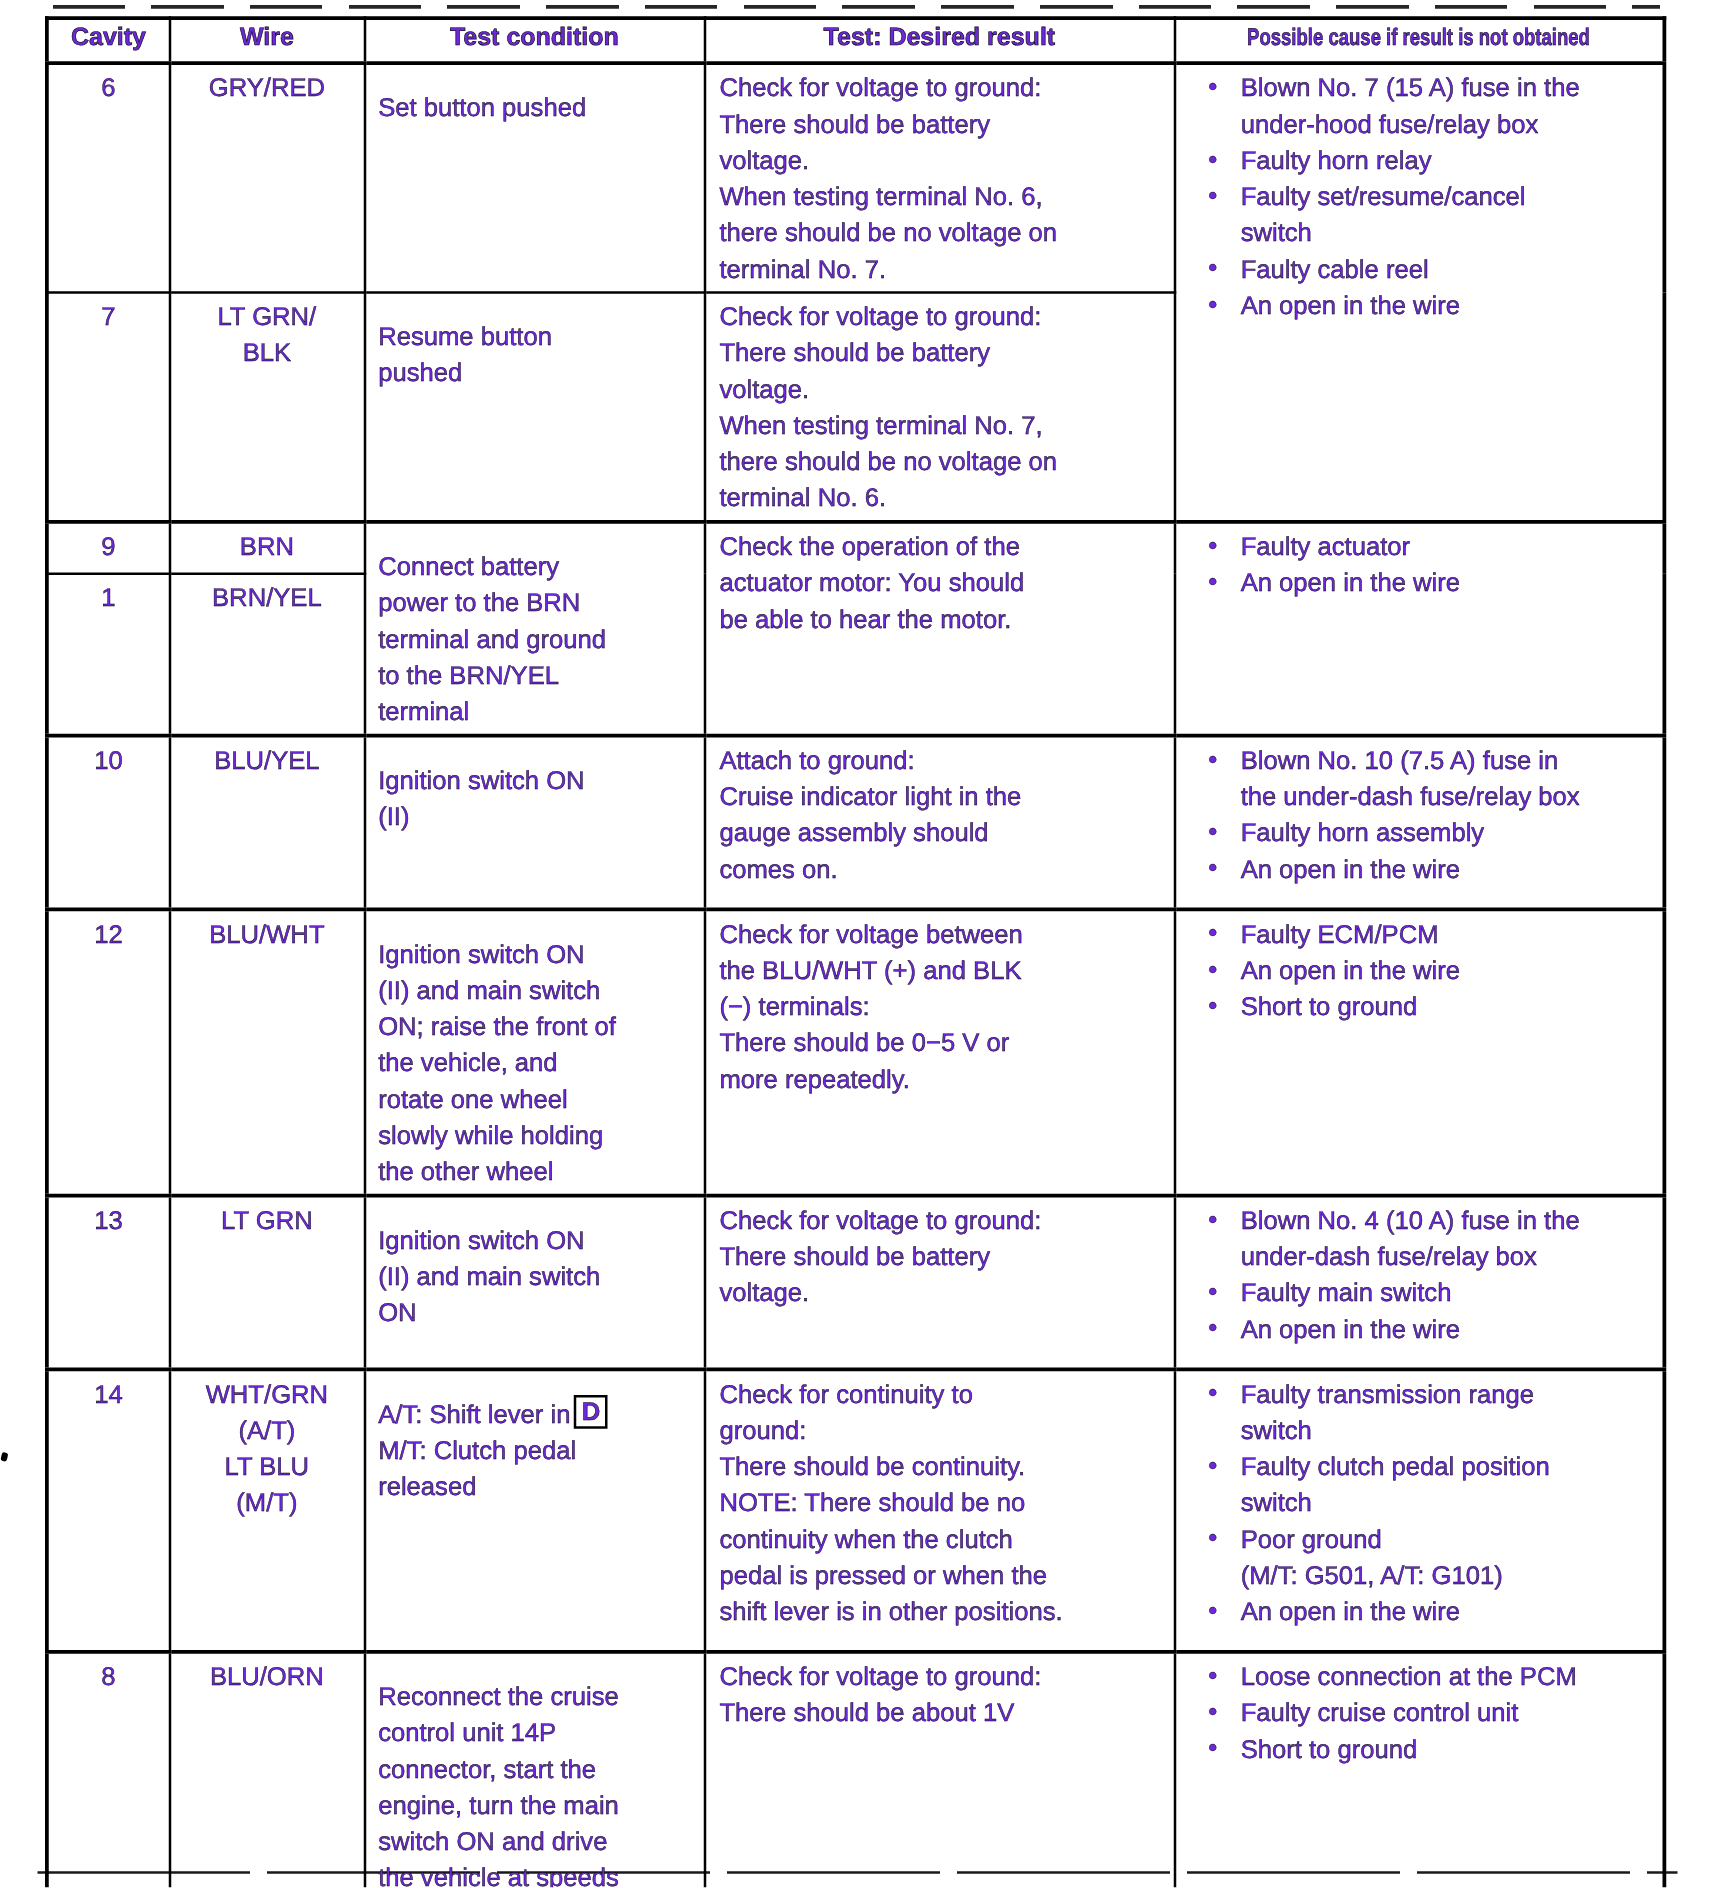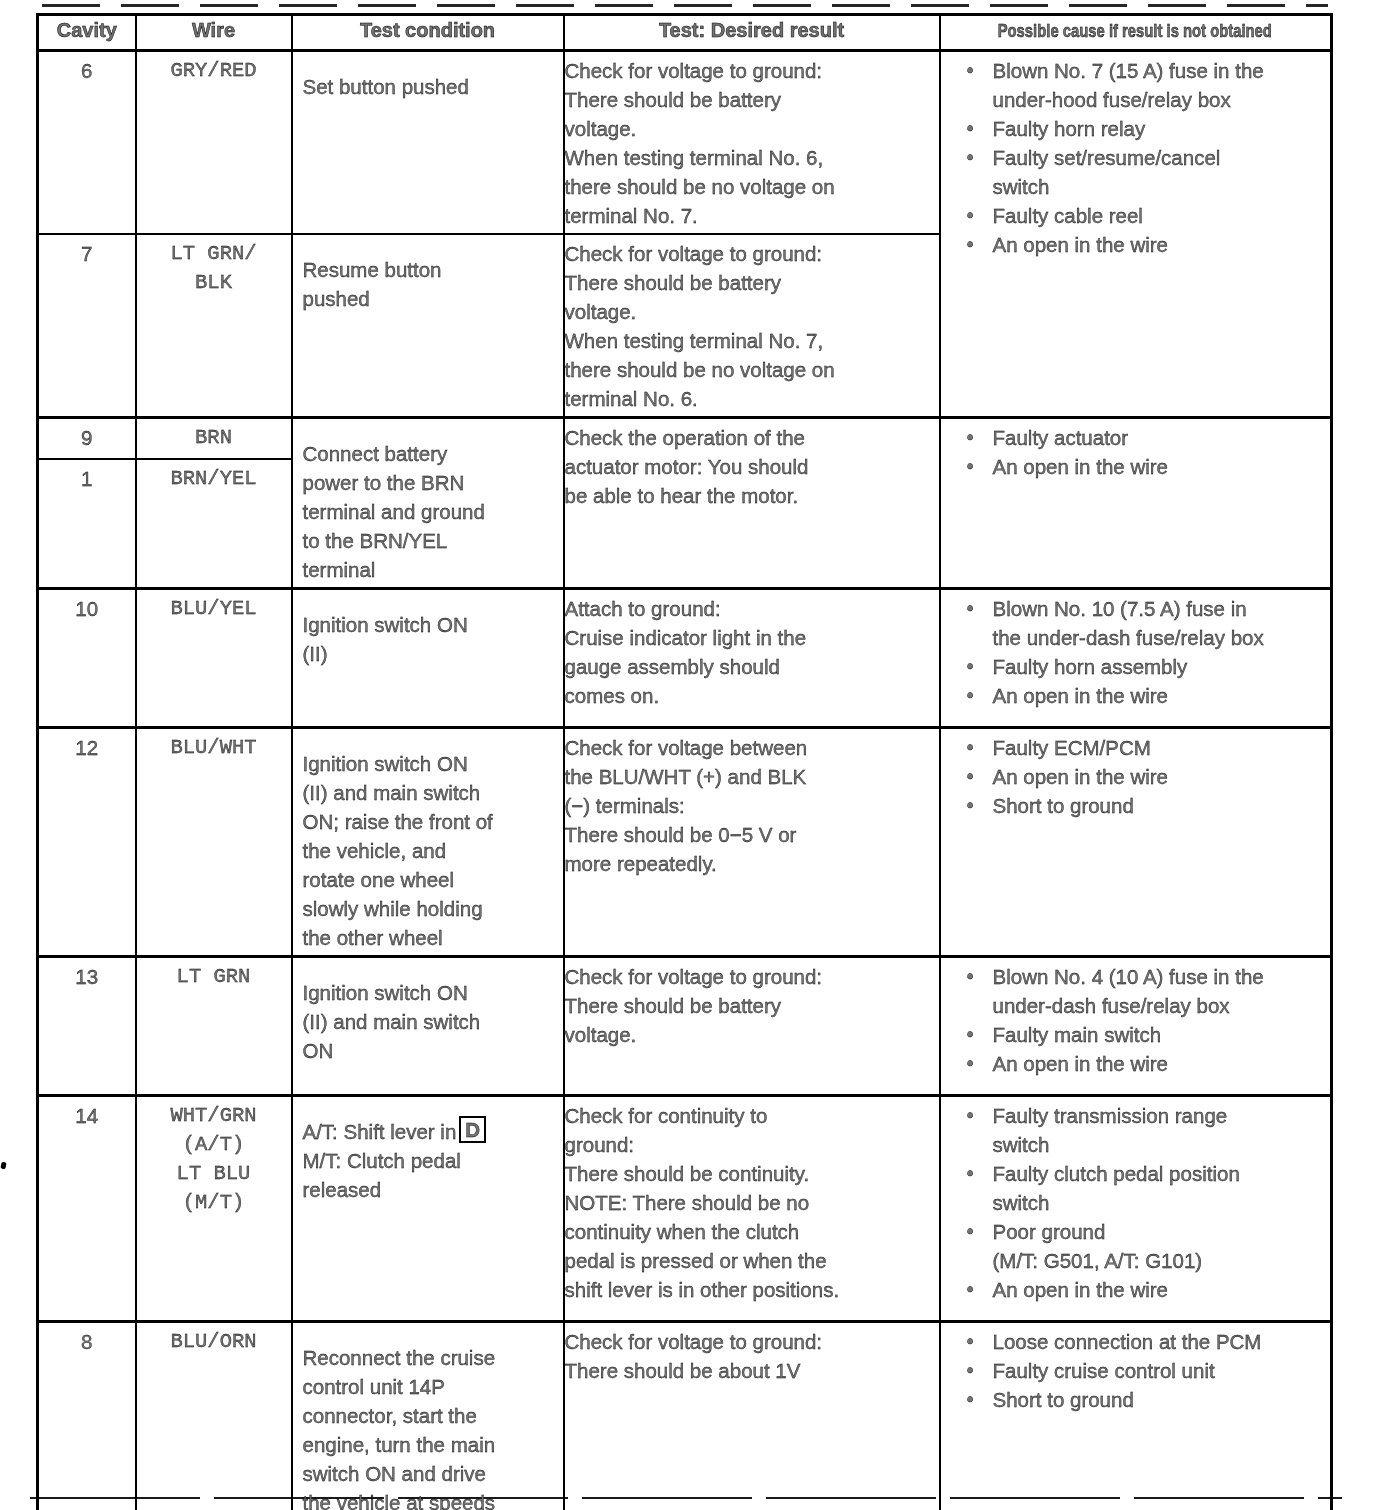--- a/index.html
+++ b/index.html
@@ -1,18 +1,18 @@
 <!DOCTYPE html>
 <html><head>
 <meta charset="utf-8">
 <style>
   html,body { margin:0; padding:0; background:#fff; }
   .page {
     position:relative; width:1376px; height:1510px; background:#ffffff;
-    font-family:"Liberation Sans", sans-serif; color:#737373; overflow:hidden;
+    font-family:"Liberation Sans", sans-serif; color:#6d28d9; overflow:hidden;
   }
   
   .artifact-top {
     position:absolute; left:42px; top:4px; width:1286px; height:3px;
     background:repeating-linear-gradient(90deg,#000 0 58px,transparent 58px 79px);
     opacity:.85;
   }
   .artifact-bottom {
     position:absolute; left:30px; top:1497px; width:1312px; height:2px;
     background:repeating-linear-gradient(90deg,#000 0 170px,transparent 170px 184px);
@@ -30,23 +30,23 @@
     -webkit-text-stroke:0.35px #000;
   }
   .tbl th, .tbl td { border:2px solid #000; vertical-align:top; padding:3px 4px; }
   .tbl thead th {
     height:31px; padding:1px 2px; text-align:center; font-weight:bold;
     font-size:20px; line-height:26px; border-bottom:3px solid #000;
     -webkit-text-stroke:0.5px #000; white-space:nowrap; overflow:hidden;
   }
   .tbl thead th .squeeze { display:inline-block; transform:scaleX(0.78); transform-origin:center; font-size:19px; }
   td.cavity { text-align:center; padding-top:4px; }
-  td.wire   { text-align:center; white-space:pre-line; padding-top:4px;font-family:Liberation Mono, monospace; }
+  td.wire   { text-align:center; white-space:pre-line; padding-top:4px; }
   td.cond   { white-space:pre-line; padding:20px 4px 3px 10px; }
-  td.result { white-space:pre-line; padding:4px 2px 3px 0; }
+  td.result { white-space:pre-line; padding:4px 2px 3px 11px; }
   td.causes { padding:4px 2px 16px 0; }
   .cause { position:relative; padding-left:52px; white-space:pre-line; }
   .cause::before { content:"\2022"; position:absolute; left:26px; top:-1px; }
   tr.group > td { border-top:3px solid #000; }
   .boxd {
     display:inline-block; border:2px solid #000; padding:0 4px; margin-left:3px;
     line-height:23px; font-weight:bold; -webkit-text-stroke:0.4px #000;
     transform:translateY(-2px);
   }
   

